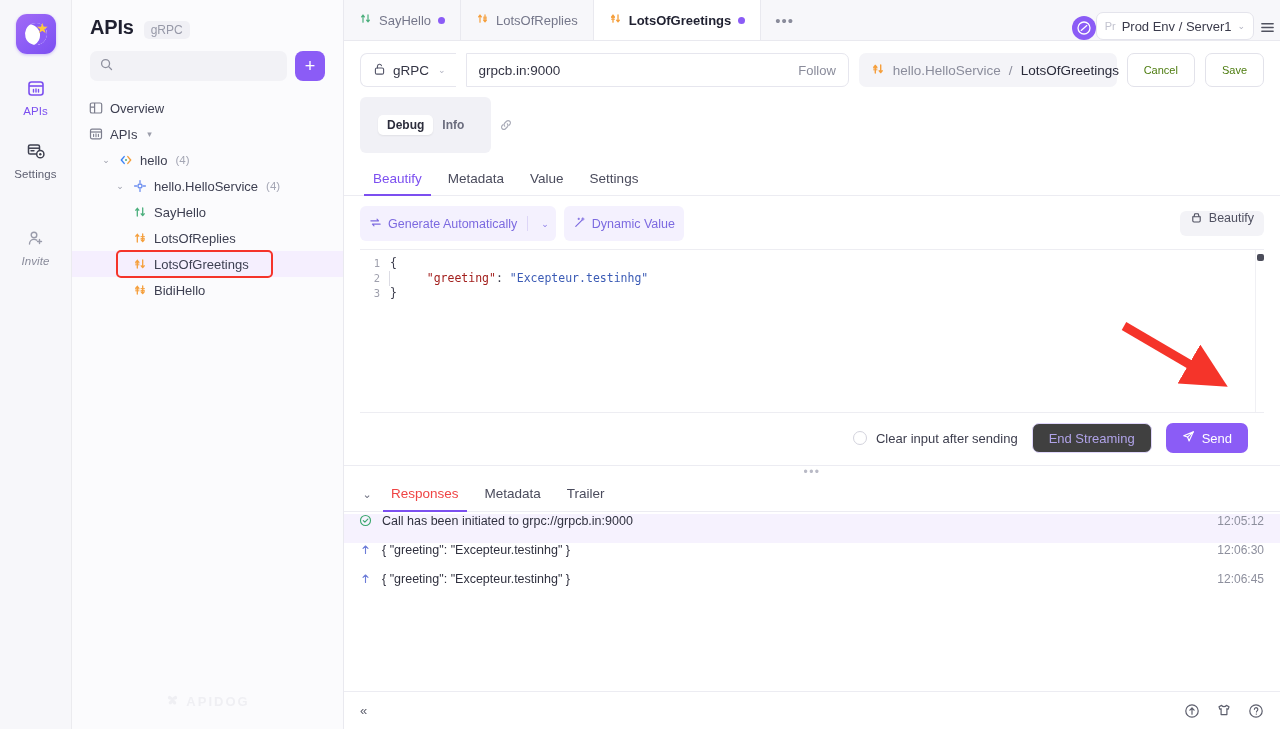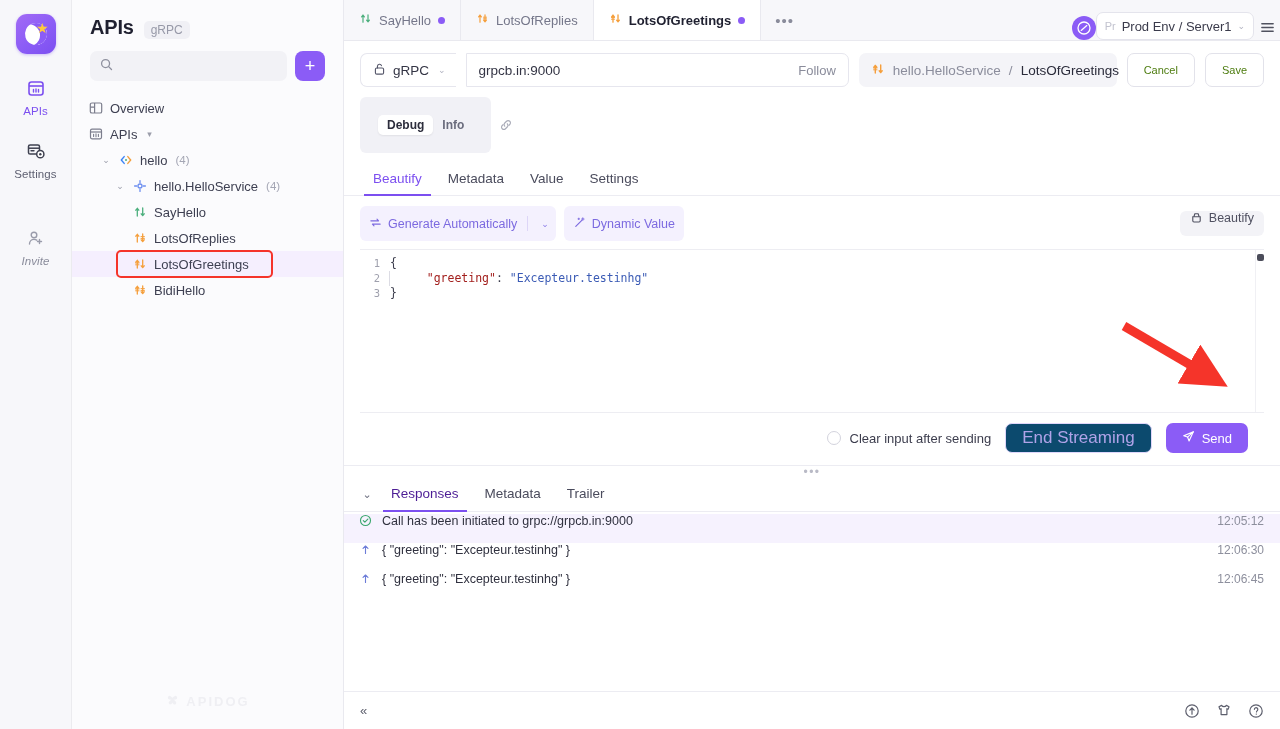--- a/index.html
+++ b/index.html
@@ -225,21 +225,21 @@
   .sendbar {
     display: flex; align-items: center; justify-content: flex-end; gap: 14px;
     padding: 10px 16px 12px 16px; border-top: 1px solid #ededf2; margin: 0 16px;
   }
   .chk { display: flex; align-items: center; gap: 9px; font-size: 13px; color: #3c3d4d;}
   .chk .box {
     width: 14px; height: 14px; border-radius: 50%; border: 1.5px solid #d3d3dd; background:#fff;
   }
   .btn-stream {
     height: 30px; padding: 0 16px; border: 1px solid #dfd6fb; border-radius: 7px;
-    background: #0c4a6e; color: #b0a3e8; font-size: 17px; cursor: not-allowed;
+    background: #404040; color: #b0a3e8; font-size: 13px; cursor: not-allowed;
     font-family:"Liberation Sans", sans-serif;
   }
   .btn-send {
     height: 30px; padding: 0 16px; border: none; border-radius: 7px;
     background: #8b5cf6; color: #fff; font-size: 13px; cursor: pointer;
     display: flex; align-items: center; gap: 7px;
     font-family:"Liberation Sans", sans-serif;
   }
 
   
@@ -250,21 +250,21 @@
   }
 
   
   .resp { flex: 1; display: flex; flex-direction: column; min-height:0; background:#fff;}
   .rtabs {
     display: flex; align-items: center; gap: 0; padding: 0 16px 0 12px;
     border-bottom: 1px solid #ececf2;
   }
   .rcollapse { width:22px; display:flex; align-items:center; justify-content:center; color:#6e7080; font-size:11px; cursor:pointer;}
   .rtab { font-size: 13.5px; color: #4a4b5c; padding: 9px 13px 10px 13px; cursor:pointer; position:relative;}
-  .rtab.on { color:#4c1d95;}
+  .rtab.on { color:#ef4444;}
   .rtab.on::after { content:''; position:absolute; left:5px;right:5px;bottom:-1px;height:2px;background:#7c4ff0;}
   .rlist { padding-top: 2px; }
   .rrow {
     display: flex; align-items: flex-start; height: 29px; padding: 0 16px 0 14px;
     font-size: 12.5px; color: #30313f; gap: 9px;
   }
   .rrow.hl { background: #f6f2fe; }
   .rrow .rico { width: 15px; display:flex; align-items:center; justify-content:center;}
   .rrow .rtime { margin-left: auto; color: #8d8f9d; font-size: 12px;}
 

